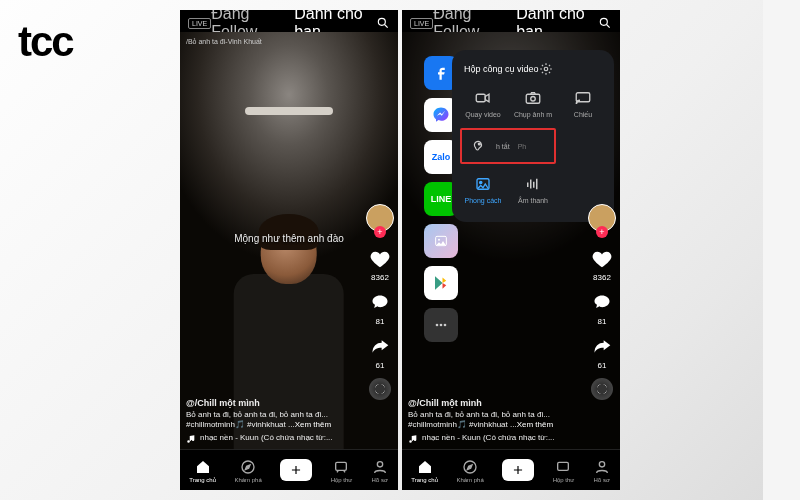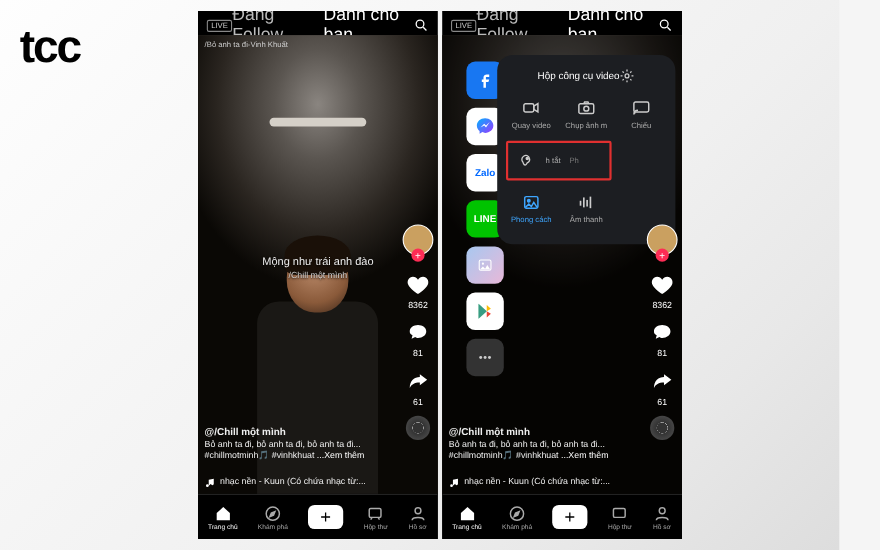--- a/index.html
+++ b/index.html
@@ -25,34 +25,34 @@
   .rside{position:absolute;right:4px;bottom:50px;display:flex;flex-direction:column;align-items:center;gap:8px}
   .ricon{display:flex;flex-direction:column;align-items:center;gap:1px}
   .ico-circle{width:26px;height:26px;display:flex;align-items:center;justify-content:center}
   .avatar-small{width:26px;height:26px;border-radius:50%;background:#caa060;border:1.5px solid #fff}
   .plus-badge{width:12px;height:12px;border-radius:50%;background:#fe2c55;display:flex;align-items:center;justify-content:center;margin-top:-7px;font-size:9px}
   .count{font-size:8px;color:#fff}
   .disc{width:22px;height:22px;border-radius:50%;background:radial-gradient(circle,#333 30%,#aaa 32%,#333 34%,#555 100%);animation:none}
   .meta{position:absolute;left:6px;right:50px;bottom:6px;font-size:8px;line-height:1.35;color:#eee}
   .meta .user{font-weight:600;font-size:9px}
   .meta .more{color:#fff;font-weight:400}
-  .music-row{display:flex;align-items:center;gap:4px;margin-top:13px}
+  .music-row{display:flex;align-items:center;gap:4px;margin-top:2px}
   .navbar{position:absolute;left:0;right:0;bottom:0;height:40px;background:#000;display:flex;justify-content:space-around;align-items:center;border-top:1px solid #222}
   .navitem{display:flex;flex-direction:column;align-items:center;gap:1px;color:#aaa;font-size:6px}
   .navitem.active{color:#fff}
   .navicon{width:18px;height:18px;display:flex;align-items:center;justify-content:center}
   .create-btn{width:32px;height:22px;background:#fff;border-radius:6px;display:flex;align-items:center;justify-content:center;position:relative}
   .create-btn::before{content:"";position:absolute;left:-3px;top:2px;bottom:2px;width:6px;background:#25f4ee;border-radius:6px 0 0 6px;z-index:-1}
   .create-btn::after{content:"";position:absolute;right:-3px;top:2px;bottom:2px;width:6px;background:#fe2c55;border-radius:0 6px 6px 0;z-index:-1}
   .overlay-dark{position:absolute;inset:0;background:rgba(0,0,0,0.45)}
   .share-col{position:absolute;left:22px;top:24px;display:flex;flex-direction:column;gap:8px}
   .share-app{width:34px;height:34px;border-radius:8px;display:flex;align-items:center;justify-content:center;font-size:9px;font-weight:700;color:#fff}
   .fb{background:#1877f2}.msg{background:#fff}.zalo{background:#fff;color:#0068ff}.line{background:#00c300}.gallery{background:linear-gradient(135deg,#a8c8f0,#e8b8d8)}.play{background:#fff}.more-app{background:#333}
   .tools-panel{position:absolute;top:18px;left:50px;right:6px;background:#1c1e22;border-radius:14px;padding:10px 8px 14px;font-size:8px;color:#ccc}
-  .tools-head{display:flex;justify-content:center;align-items:center;font-size:9px;color:#fff;padding:2px 4px 8px}
+  .tools-head{display:flex;justify-content:flex-start;align-items:center;font-size:9px;color:#fff;padding:2px 4px 8px}
   .tools-grid{display:grid;grid-template-columns:repeat(3,1fr);gap:6px 4px;text-align:center}
   .tool{display:flex;flex-direction:column;align-items:center;gap:3px;font-size:7px;color:#aaa;padding:4px 0}
   .tool .ti{width:20px;height:20px;display:flex;align-items:center;justify-content:center;color:#ccc}
   .tool.blue{color:#3ea6ff}
   .redbox{border:2px solid #e03030;border-radius:2px}
   svg{display:block}
 </style>
 </head>
 <body>
 
@@ -80,22 +80,21 @@
         <div class="car-interior">
           <div class="car-light"></div>
         </div>
         <div class="person">
           <div class="body"></div>
             <div class="head"></div>
             <div class="hair"></div>
         </div>
         <div class="song-top">/Bỏ anh ta đi-Vinh Khuất</div>
         <div class="caption-center">
-          <div>Mộng như trái anh đào</div>
-          <div class="caption-sub">/Chill một mình</div>
+          <div>Mộng như thêm anh đào</div>
         </div>
 
         <div class="rside">
           <div class="ricon">
             <div class="avatar-small"></div>
             <div class="plus-badge">+</div>
           </div>
           <div class="ricon">
             <div class="ico-circle">
                 <svg viewBox="0 0 24 24" width="22" height="22" fill="#fff">

